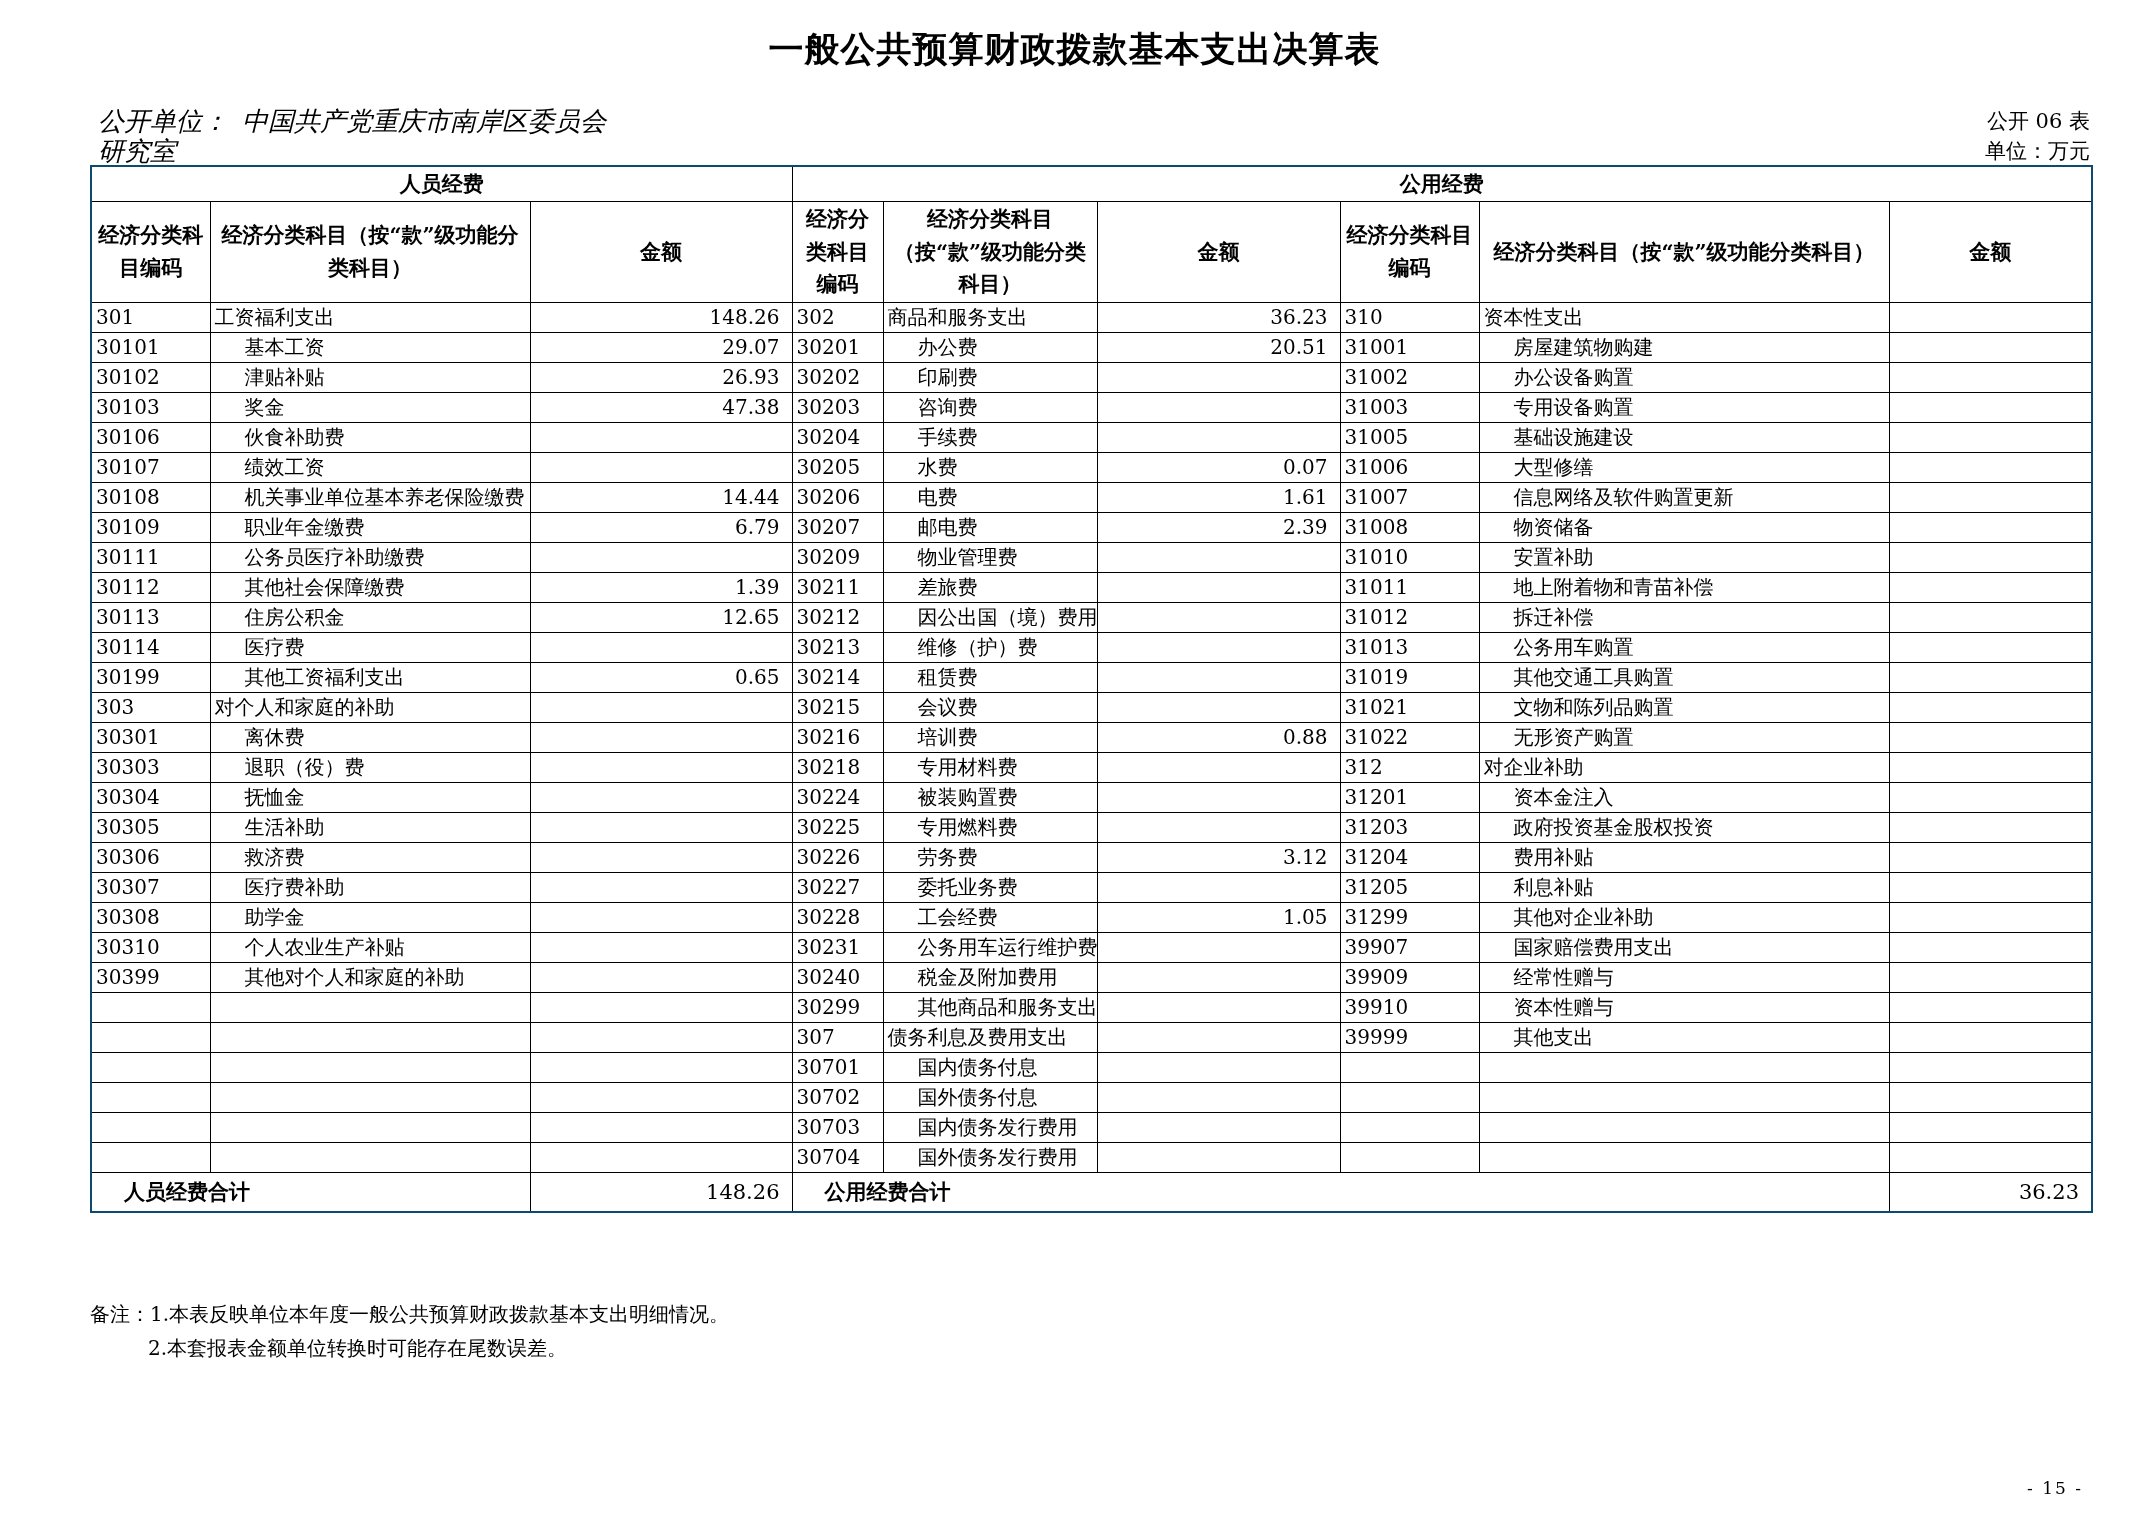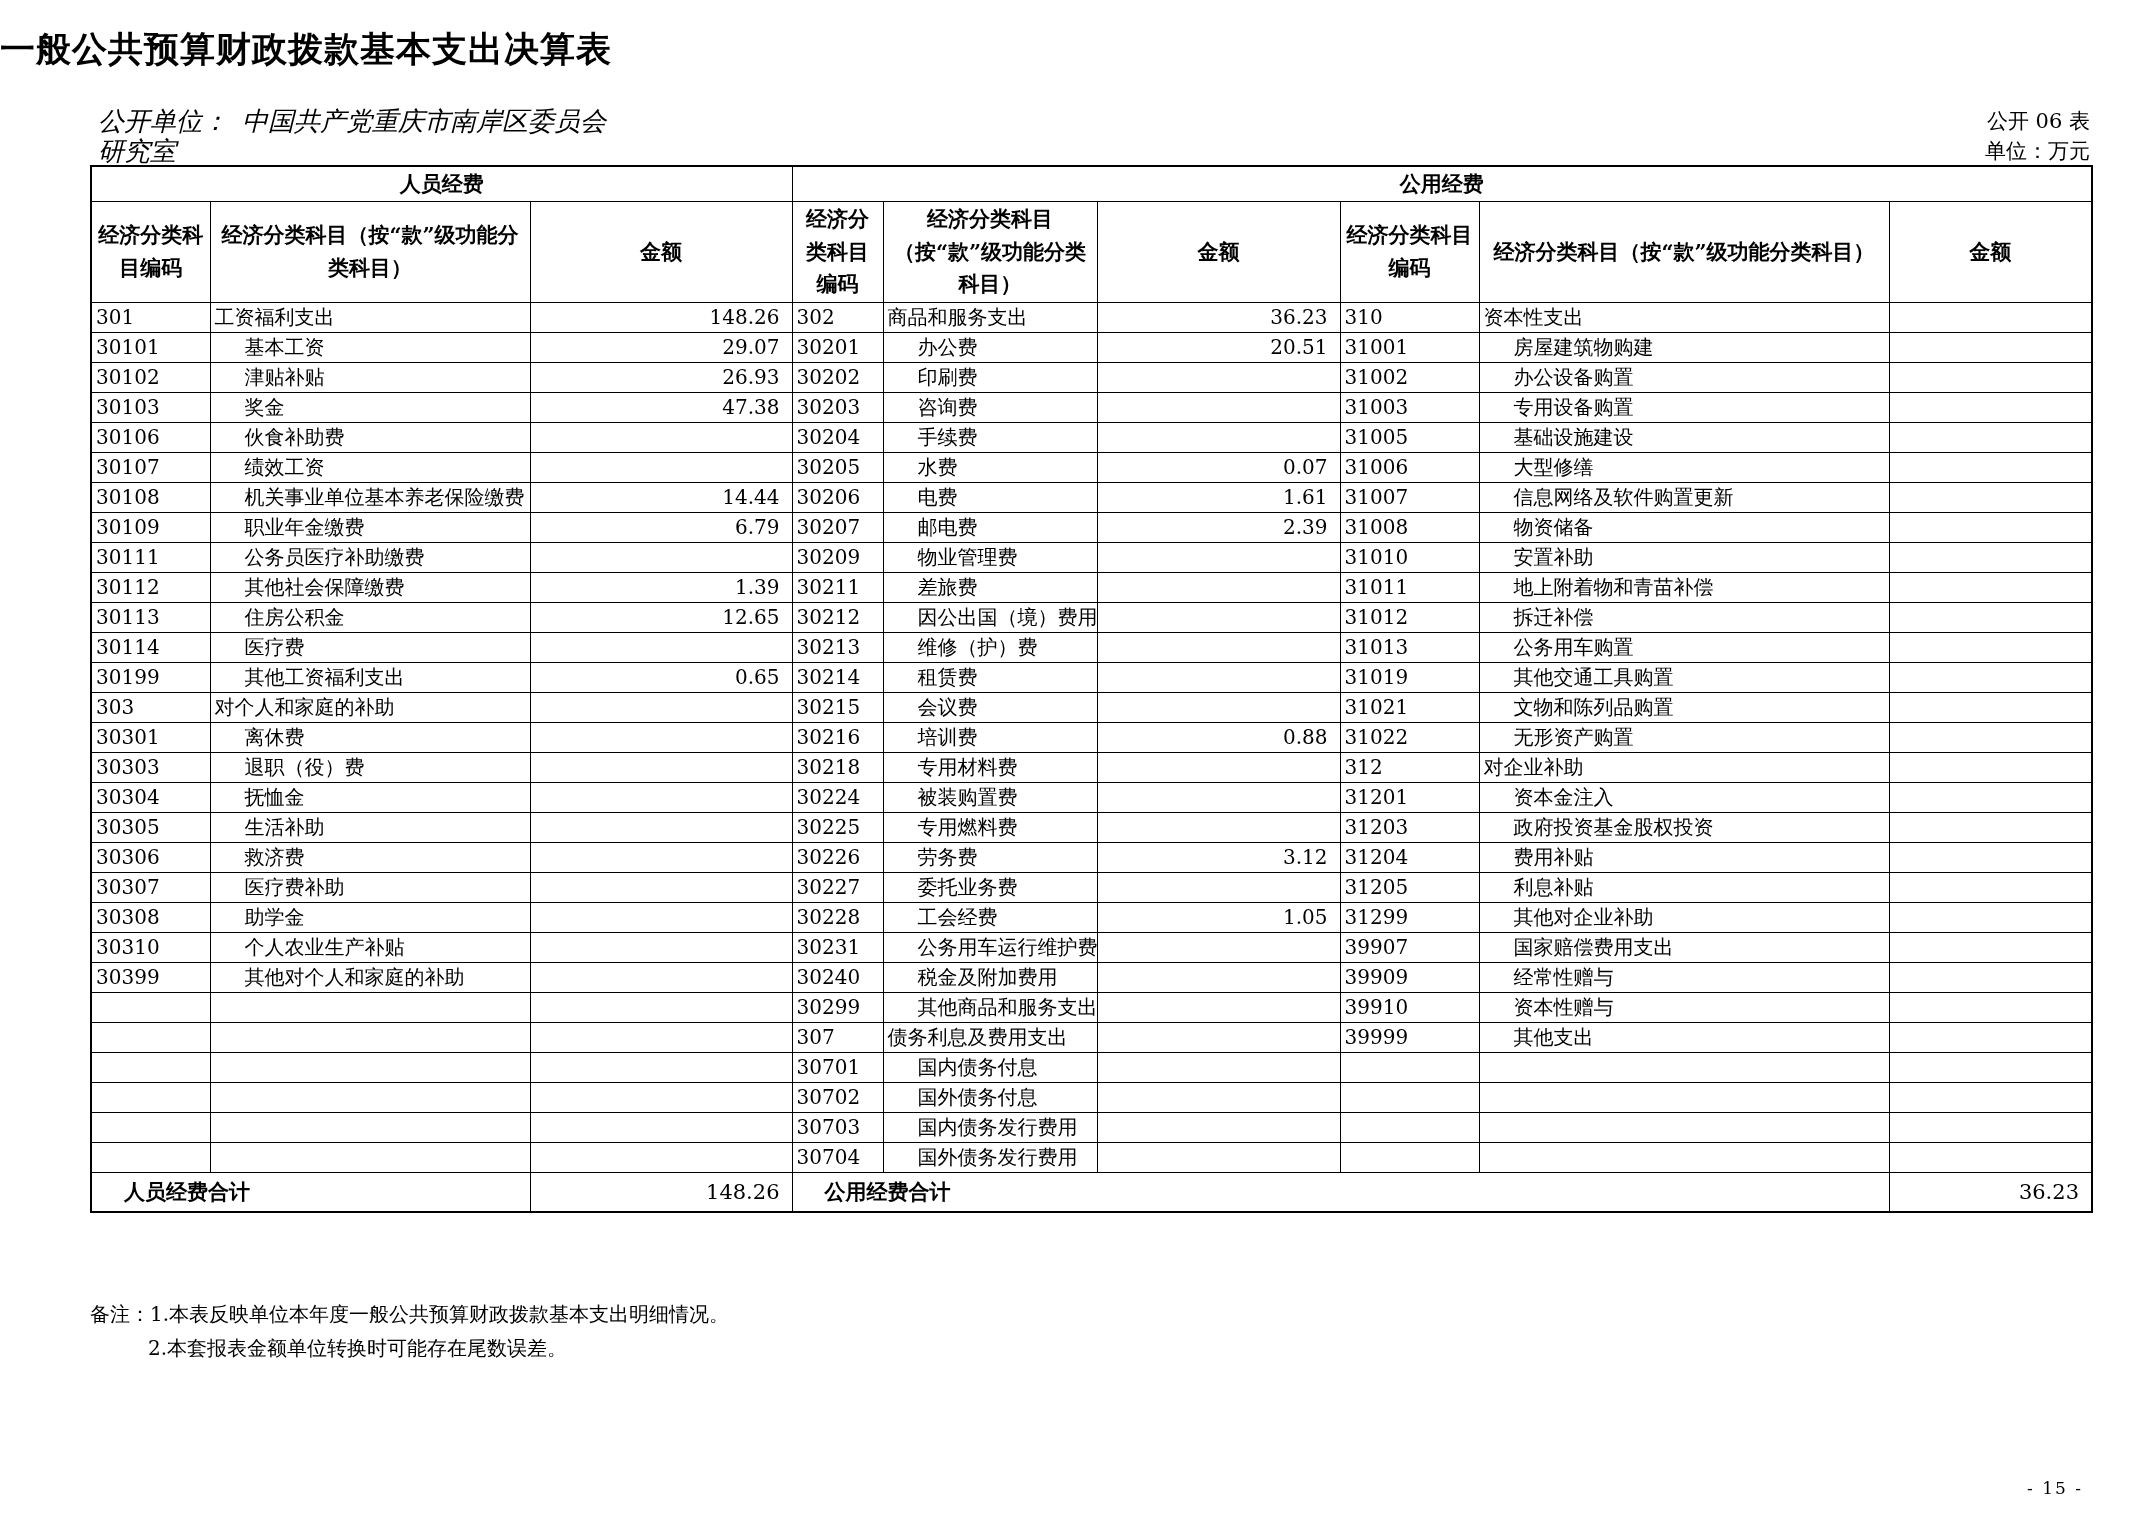--- a/index.html
+++ b/index.html
@@ -1,24 +1,24 @@
 <!DOCTYPE html>
 <html><head>
 <meta charset="utf-8">
 <style>
   html,body{margin:0;padding:0;}
   body{width:2149px;height:1520px;background:#ffffff;position:relative;color:#000;
        font-family:"DejaVu Serif","Liberation Serif",serif;}
-  .title{position:absolute;top:26px;left:0;width:100%;text-align:left;
+  .title{position:absolute;top:26px;left:0;width:100%;text-align:center;
          font-size:35px;font-weight:bold;letter-spacing:1px;}
   .meta-left{position:absolute;left:98px;top:106px;font-size:26px;line-height:30px;font-style:italic;}
   .meta-left .pub-name{margin-left:14px;}
   .meta-right{position:absolute;right:59px;top:106px;font-size:21px;line-height:30px;text-align:right;}
   table.fin{position:absolute;left:90px;top:165px;width:2001px;border-collapse:collapse;
-            table-layout:fixed;border:2px solid #000000;}
+            table-layout:fixed;border:2px solid #0c4a6e;}
   .fin th,.fin td{border:1px solid #000;padding:0;font-weight:normal;}
   .fin thead .group-row th{height:34px;font-size:21px;font-weight:bold;text-align:center;}
   .fin thead .colhead-row th{height:100px;font-size:21px;font-weight:bold;text-align:center;
                              line-height:1.55;padding:0 6px;vertical-align:middle;}
   .fin tbody td{height:29px;font-size:20px;line-height:29px;white-space:nowrap;overflow:hidden;}
   .fin td.code{padding-left:4px;}
   .fin td.name{padding-left:4px;}
   .fin td.name.sub{padding-left:34px;}
   .fin td.amt{text-align:right;padding-right:12px;}
   .fin tfoot td{height:38px;font-size:21px;line-height:38px;}

